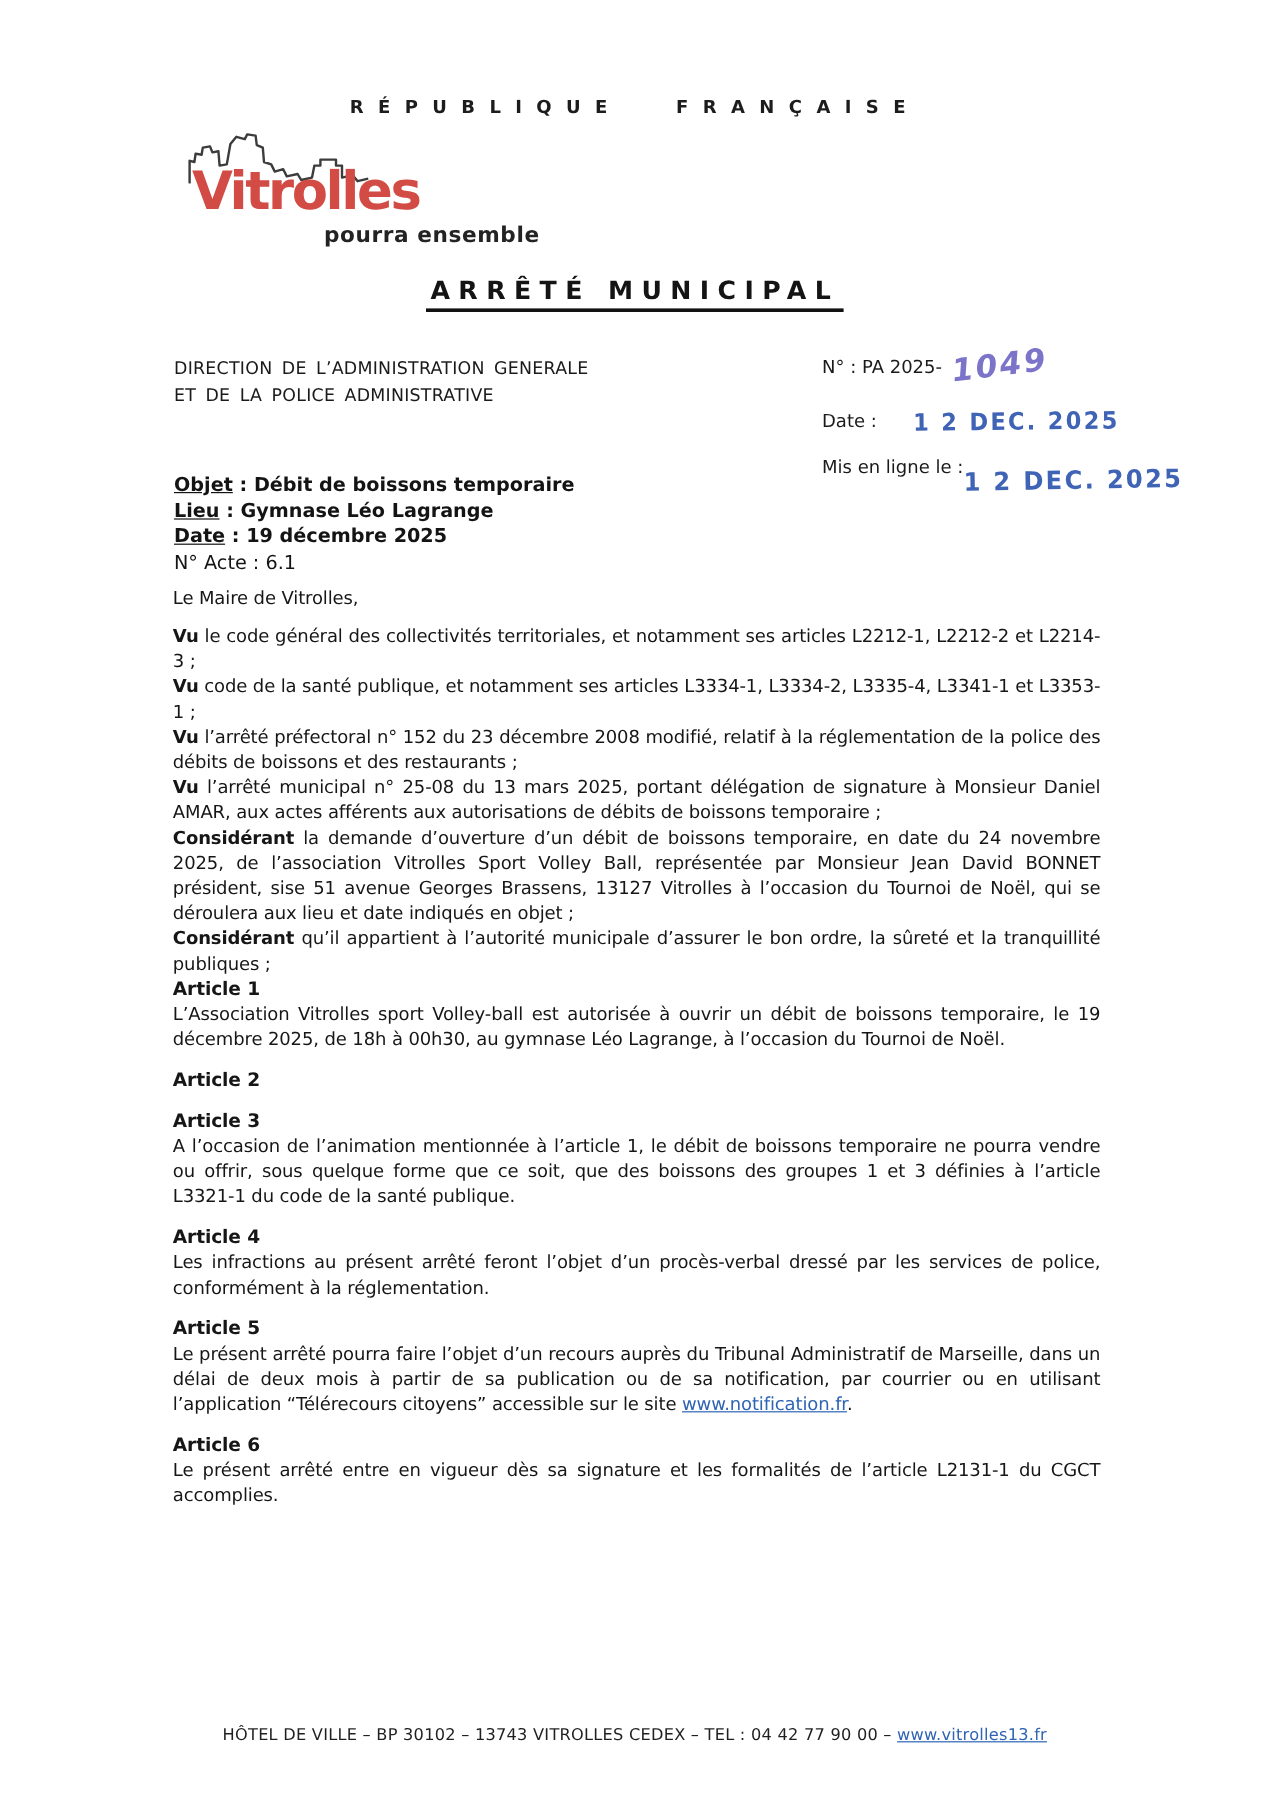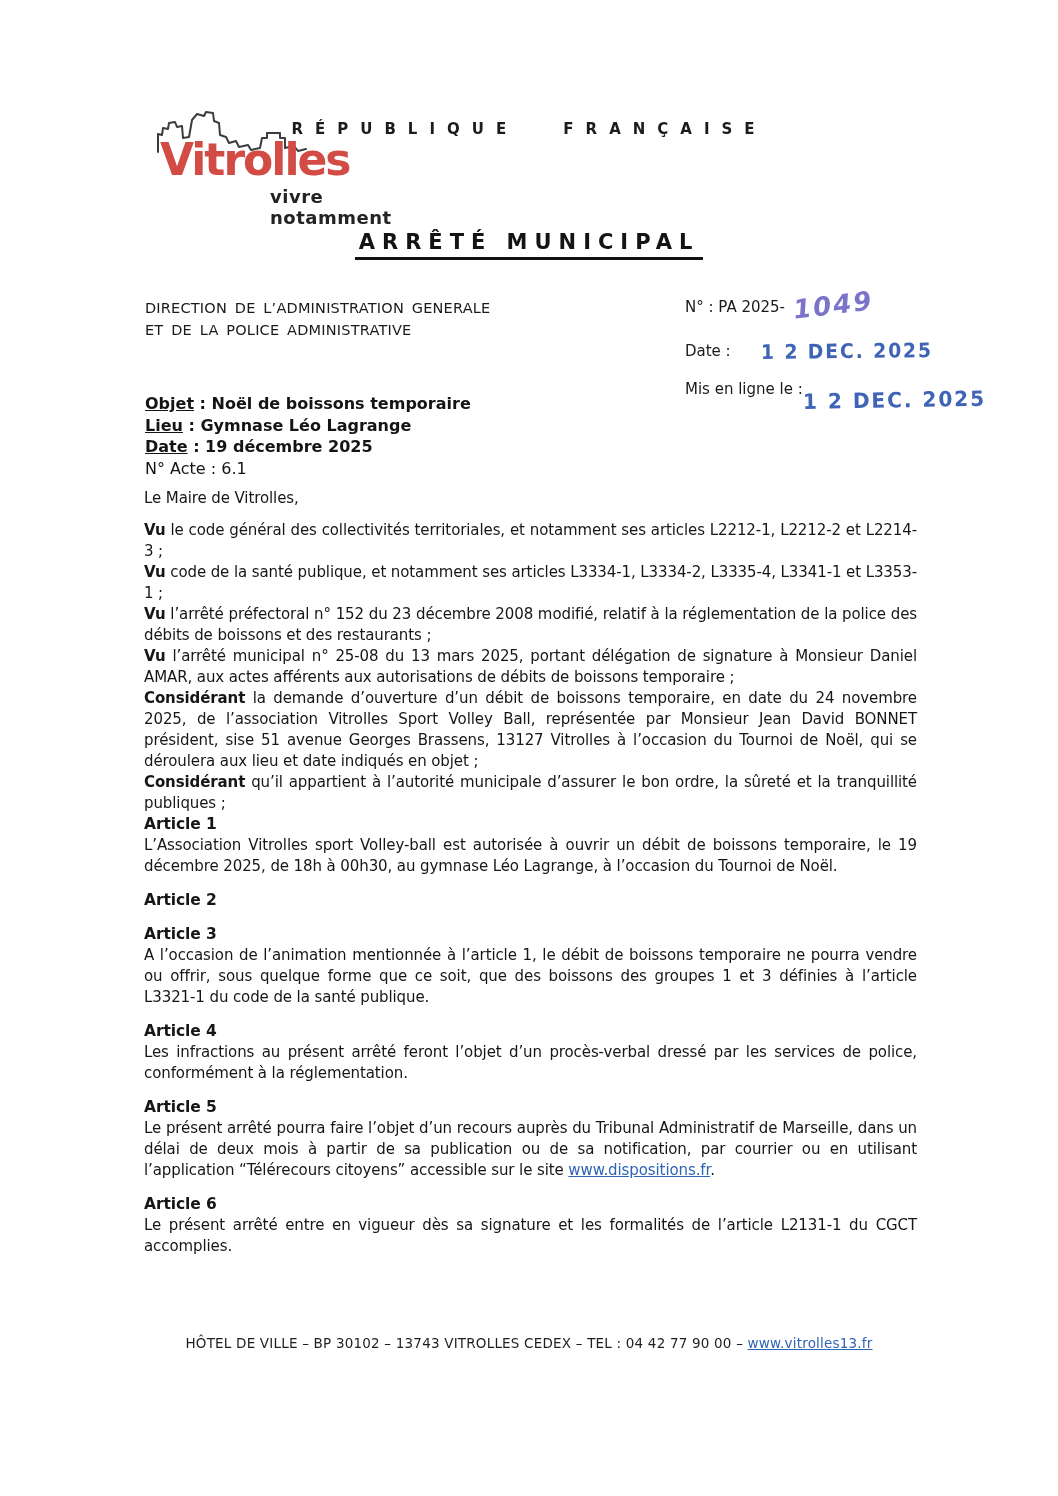--- a/index.html
+++ b/index.html
@@ -3,21 +3,21 @@
 <meta charset="utf-8">
 <style>
   html,body{margin:0;padding:0;}
   body{
     width:1058px;height:1496px;position:relative;background:#ffffff;
     font-family:"DejaVu Sans","Liberation Sans",sans-serif;color:#161616;
     overflow:hidden;
   }
   .republique{
     position:absolute;top:80px;left:0;width:100%;text-align:center;
-    font-size:15px;font-weight:600;letter-spacing:12px;word-spacing:28px;color:#1c1c1c;margin-top:40px;
+    font-size:15px;font-weight:600;letter-spacing:12px;word-spacing:28px;color:#1c1c1c;
   }
   
   .logo{position:absolute;top:98px;left:150px;width:300px;height:118px;}
   .logo svg{position:absolute;top:12px;left:6px;}
   .logo .name{
     position:absolute;top:40px;left:10px;
     font-size:44px;font-weight:bold;color:#d24b44;letter-spacing:-2px;line-height:1;
   }
   .logo .tagline{
     position:absolute;top:88px;left:120px;
@@ -68,35 +68,35 @@
   .vu b{font-weight:bold;}
   .arrete-heading{
     text-align:center;font-weight:bold;font-size:16.5px;letter-spacing:9px;
     margin:21px 0 16px 0;color:#141414;
   }
   .article{margin-bottom:13px;}
   .article .a-head{font-weight:bold;font-size:15.5px;text-align:left;}
   a.link{color:#2f64b5;text-decoration:underline;cursor:pointer;}
   
   .footer{
-    position:absolute;top:1335px;left:0;width:100%;text-align:center;
+    position:absolute;top:1438px;left:0;width:100%;text-align:center;
     font-size:13.5px;letter-spacing:0.2px;color:#1f1f1f;
   }
 </style>
 </head>
 <body>
 
 <div class="republique">RÉPUBLIQUE FRANÇAISE</div>
 
 <div class="logo">
   <svg width="152" height="44" viewBox="0 0 152 44">
     <path d="M2,42 L2,24 L6,25 L7,18 L12,19 L13,13 L19,12 L21,17 L26,16 L27,28 L33,27 L36,10 L41,4 L48,6 L50,2 L57,3 L58,11 L63,13 L64,25 L70,27 L73,33 L80,31 L83,37 L92,35 L95,40 L104,38 L106,28 L111,28 L111,23 L124,23 L124,28 L129,28 L129,38 L138,36 L142,41 L150,39" fill="none" stroke="#3c3c3c" stroke-width="2" stroke-linejoin="round" stroke-linecap="round"></path>
   </svg>
   <div class="name">Vitrolles</div>
-  <div class="tagline">vivre notamment</div>
+  <div class="tagline">pourra ensemble</div>
 </div>
 
 <div class="title">
   <span>ARRÊTÉ MUNICIPAL</span>
 </div>
 
 <div class="direction">
   <div>DIRECTION DE L’ADMINISTRATION GENERALE</div>
   <div>ET DE LA POLICE ADMINISTRATIVE</div>
 </div>
@@ -108,21 +108,21 @@
   <div class="row row2">
     <span>Date :</span><span class="stamp s1">1 2 DEC. 2025</span>
   </div>
   <div class="row row3">
     <span>Mis en ligne le :</span>
   </div>
   <span class="stamp s2">1 2 DEC. 2025</span>
 </div>
 
 <div class="subject">
-  <div><span class="lbl">Objet</span><span> : Noël de boissons temporaire</span></div>
+  <div><span class="lbl">Objet</span><span> : Débit de boissons temporaire</span></div>
   <div><span class="lbl">Lieu</span><span> : Gymnase Léo Lagrange</span></div>
   <div><span class="lbl">Date</span><span> : 19 décembre 2025</span></div>
   <div class="acte">N° Acte : 6.1</div>
 </div>
 
 <div class="content">
   <p class="salutation">Le Maire de Vitrolles,</p>
 
   <div class="vu">
     <p><b>Vu</b><span> le code général des collectivités territoriales, et notamment ses articles L2212-1, L2212-2 et L2214-3 ;</span></p>
@@ -148,21 +148,21 @@
     <p>A l’occasion de l’animation mentionnée à l’article 1, le débit de boissons temporaire ne pourra vendre ou offrir,  sous quelque forme que ce soit, que des boissons des groupes 1 et 3 définies à  l’article L3321-1 du code de la santé publique.</p>
   </div>
 
   <div class="article">
     <div class="a-head">Article 4</div>
     <p>Les infractions au présent arrêté feront l’objet d’un procès-verbal dressé par les services de police, conformément à la réglementation.</p>
   </div>
 
   <div class="article">
     <div class="a-head">Article 5</div>
-    <p><span>Le présent arrêté pourra faire l’objet d’un recours auprès du Tribunal Administratif de Marseille, dans un délai de deux mois à partir de sa publication ou de sa notification, par courrier ou en utilisant l’application “Télérecours citoyens” accessible sur le site </span><a class="link">www.dispositions.fr</a><span>.</span></p>
+    <p><span>Le présent arrêté pourra faire l’objet d’un recours auprès du Tribunal Administratif de Marseille, dans un délai de deux mois à partir de sa publication ou de sa notification, par courrier ou en utilisant l’application “Télérecours citoyens” accessible sur le site </span><a class="link">www.notification.fr</a><span>.</span></p>
   </div>
 
   <div class="article">
     <div class="a-head">Article 6</div>
     <p>Le présent arrêté entre en vigueur dès sa signature et les formalités de l’article L2131-1 du CGCT accomplies.</p>
   </div>
 </div>
 
 <div class="footer">
   <span>HÔTEL DE VILLE – BP 30102 – 13743 VITROLLES CEDEX – TEL : 04 42 77 90 00 – </span><a class="link">www.vitrolles13.fr</a>

